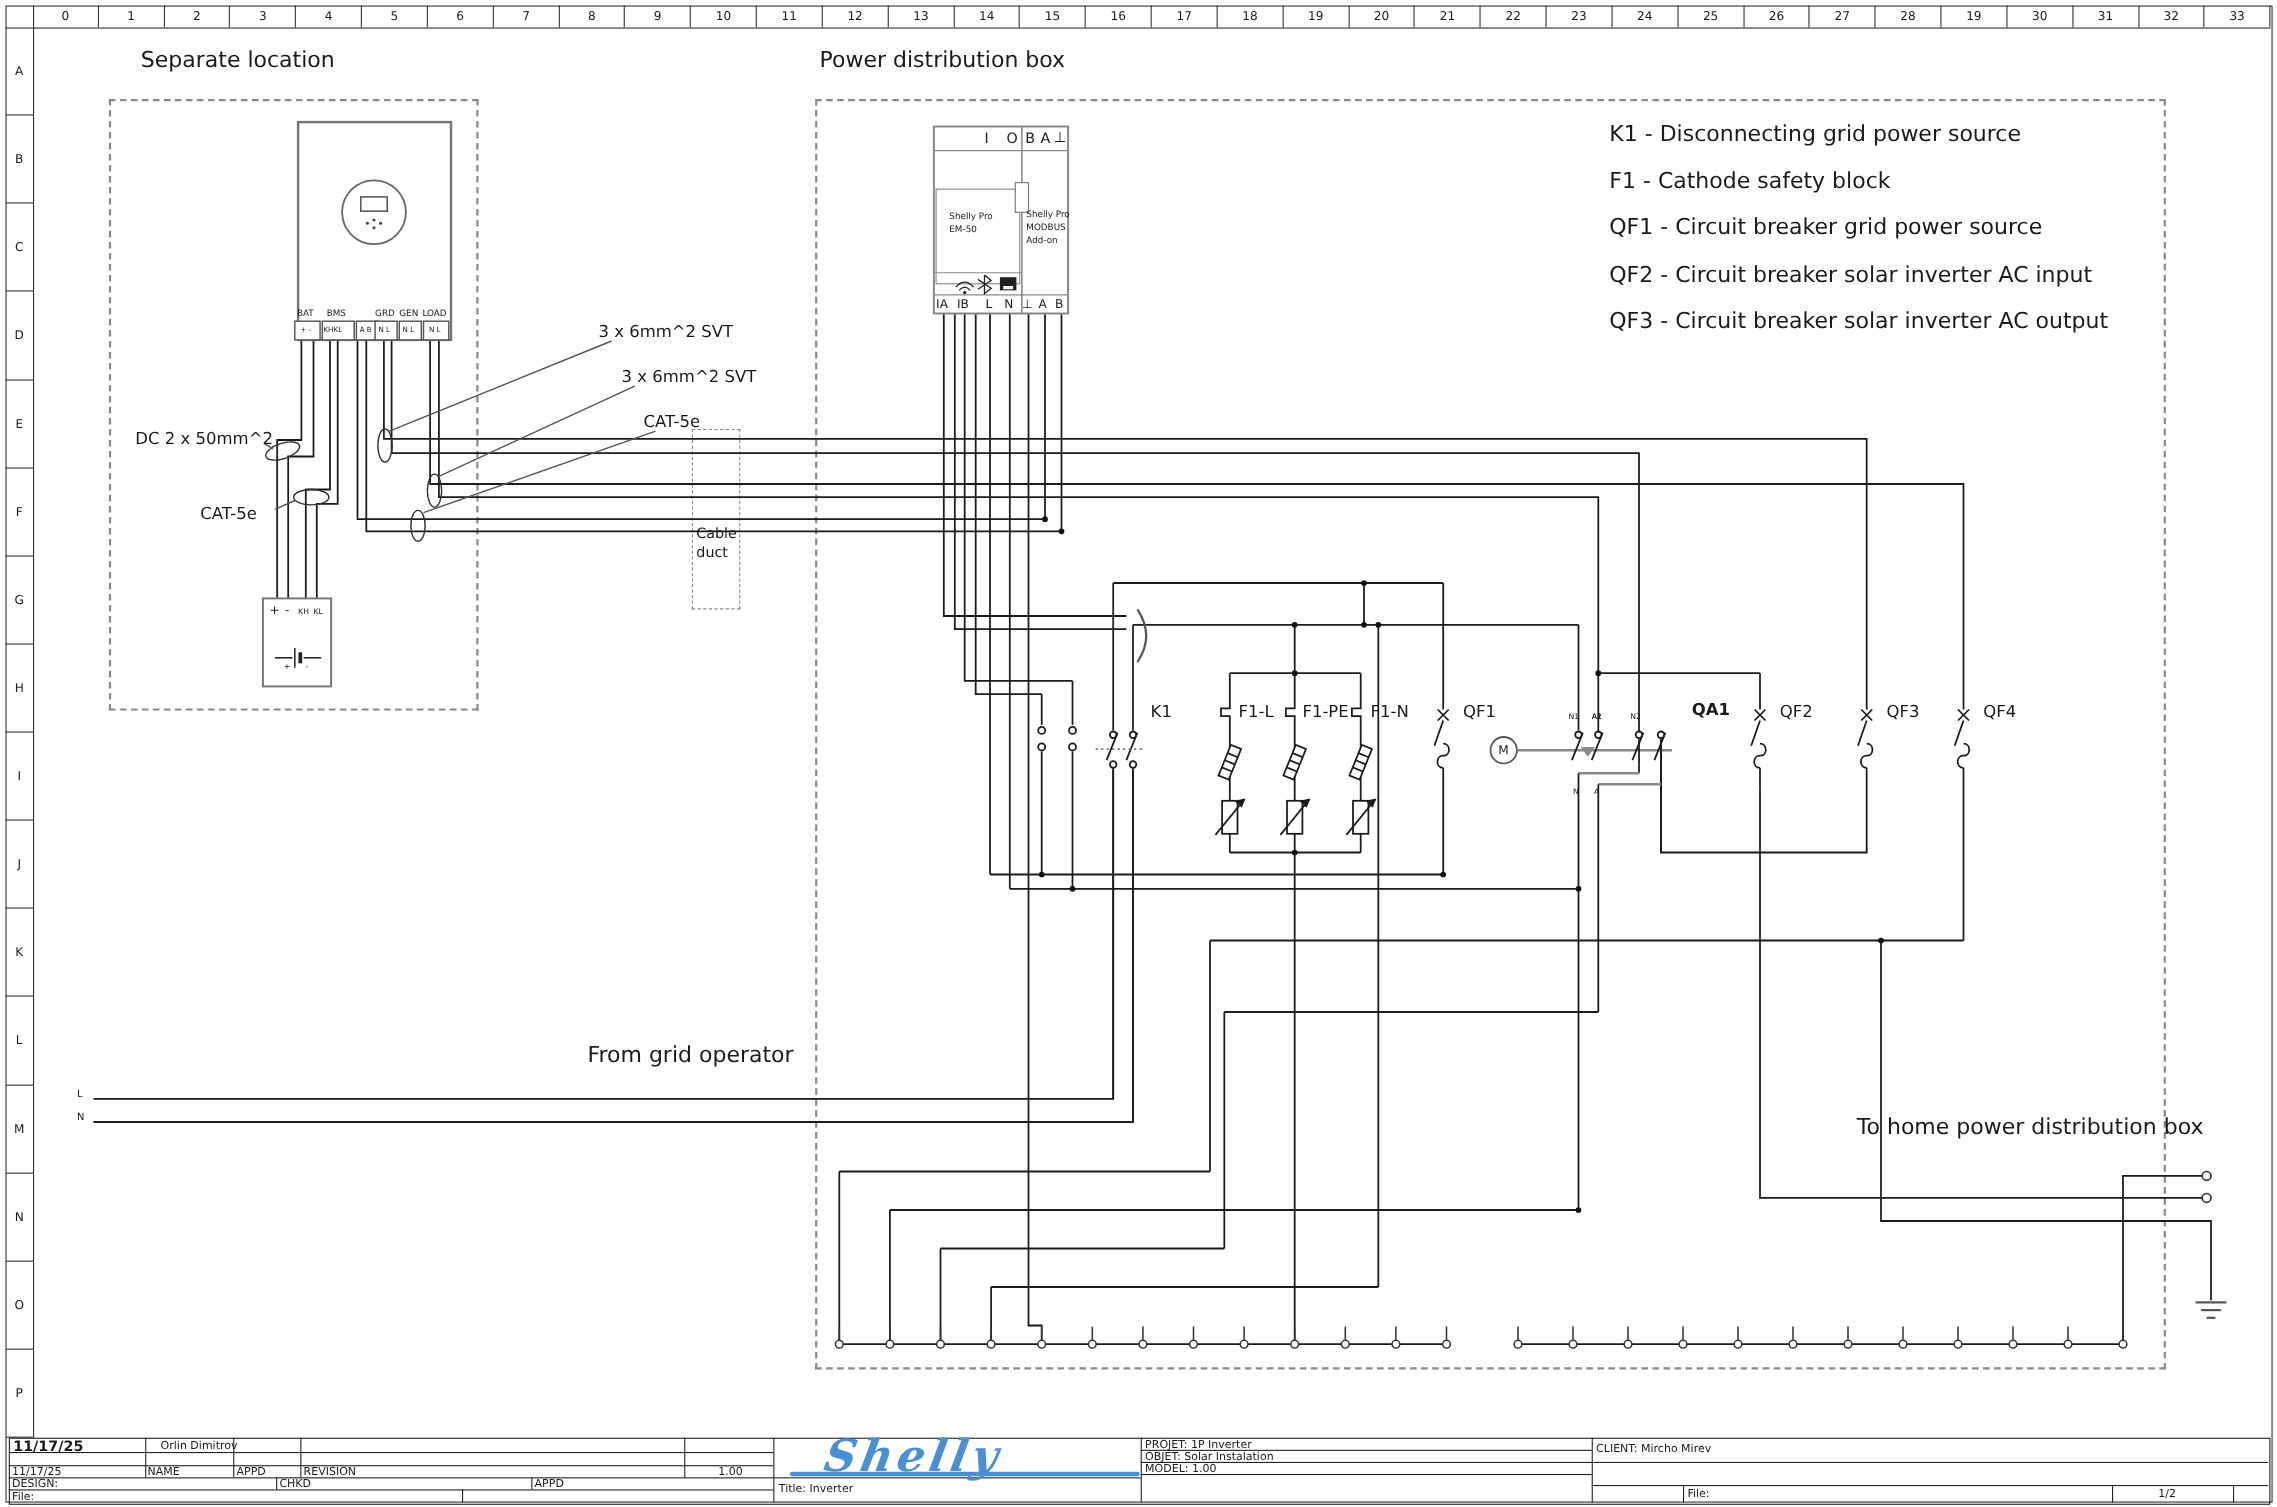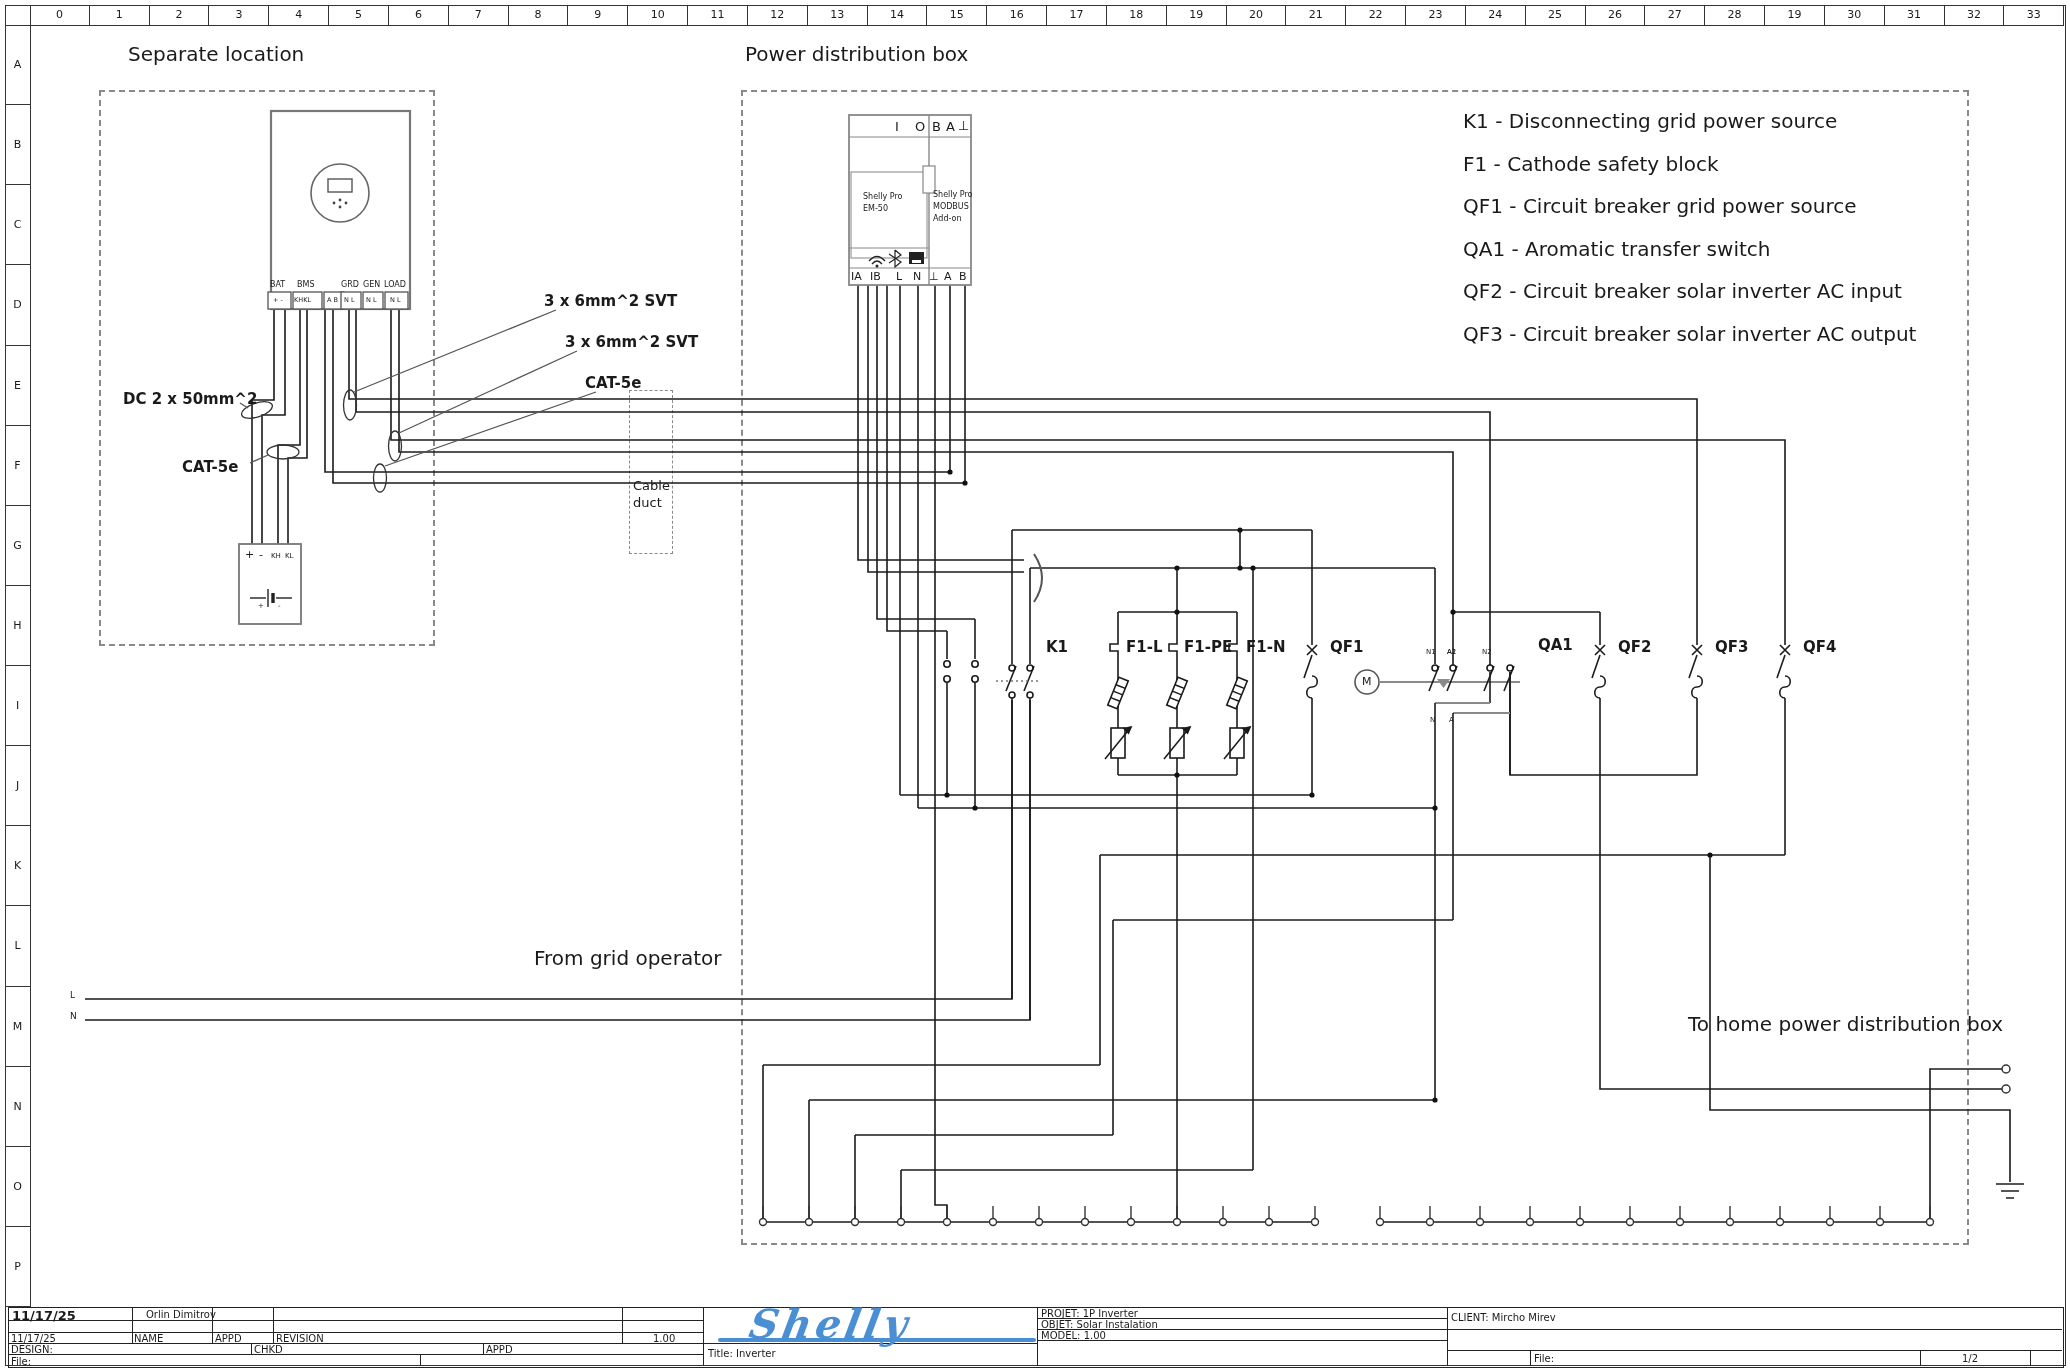--- a/index.html
+++ b/index.html
@@ -1,20 +1,20 @@
 <!DOCTYPE html>
 <html><head>
 <meta charset="utf-8">
 <style>
   html,body{margin:0;padding:0;background:#fff;}
   body{width:2070px;height:1370px;position:relative;font-family:"DejaVu Sans",sans-serif;color:#1a1a1a;overflow:hidden;}
   .abs{position:absolute;}
   .lbl{position:absolute;white-space:nowrap;color:#1a1a1a;}
   .t20{font-size:20px;}
-  .t15{font-size:15px;font-weight:bold;}
+  .t15{font-size:15px;}
   .t13{font-size:13px;}
   .t11{font-size:11px;}
   .t8{font-size:8px;}
   .t7{font-size:7px;}
   .t6{font-size:6.5px;}
   #frame{left:5px;top:5px;width:2059px;height:1359px;border:1.5px solid #333;}
   #ruler-top{left:30px;top:5px;width:2034px;height:20px;display:flex;border-bottom:1px solid #333;}
   #ruler-corner{left:5px;top:5px;width:25px;height:20px;border-right:1px solid #333;border-bottom:1px solid #333;}
   .rcell{flex:1;border-right:1px solid #333;font-size:11px;text-align:center;line-height:20px;}
   #ruler-left{left:5px;top:25px;width:25px;height:1282px;display:flex;flex-direction:column;border-right:1px solid #333;}
@@ -425,21 +425,20 @@
     </g>
 </svg>
 
 <span class="lbl t20" style="left:128px;top:42px;">Separate location</span>
 <span class="lbl t20" style="left:745px;top:42px;">Power distribution box</span>
 
 <div class="lbl" style="left:1463px;top:100px;" id="legend">
     <div class="legend-line">K1 - Disconnecting grid power source</div>
     <div class="legend-line">F1 - Cathode safety block</div>
     <div class="legend-line">QF1 - Circuit breaker grid power source</div>
-    <div class="legend-line">QA1 - Aromatic transfer switch</div>
     <div class="legend-line">QF2 - Circuit breaker solar inverter AC input</div>
     <div class="legend-line">QF3 - Circuit breaker solar inverter AC output</div>
   </div>
 
 <span class="lbl t15" style="left:544px;top:292px;">3 x 6mm^2 SVT</span>
 <span class="lbl t15" style="left:565px;top:333px;">3 x 6mm^2 SVT</span>
 <span class="lbl t15" style="left:585px;top:374px;">CAT-5e</span>
 <span class="lbl t15" style="left:123px;top:390px;">DC 2 x 50mm^2</span>
 <span class="lbl t15" style="left:182px;top:458px;">CAT-5e</span>
 <span class="lbl t13" style="left:633px;top:478px;">Cable</span>

